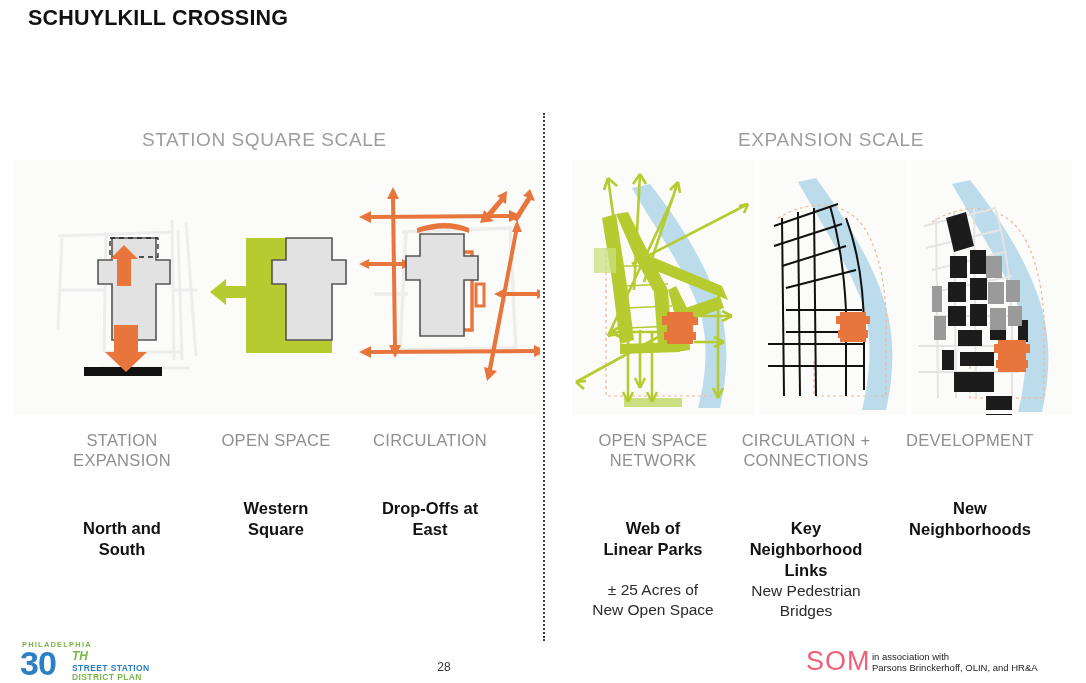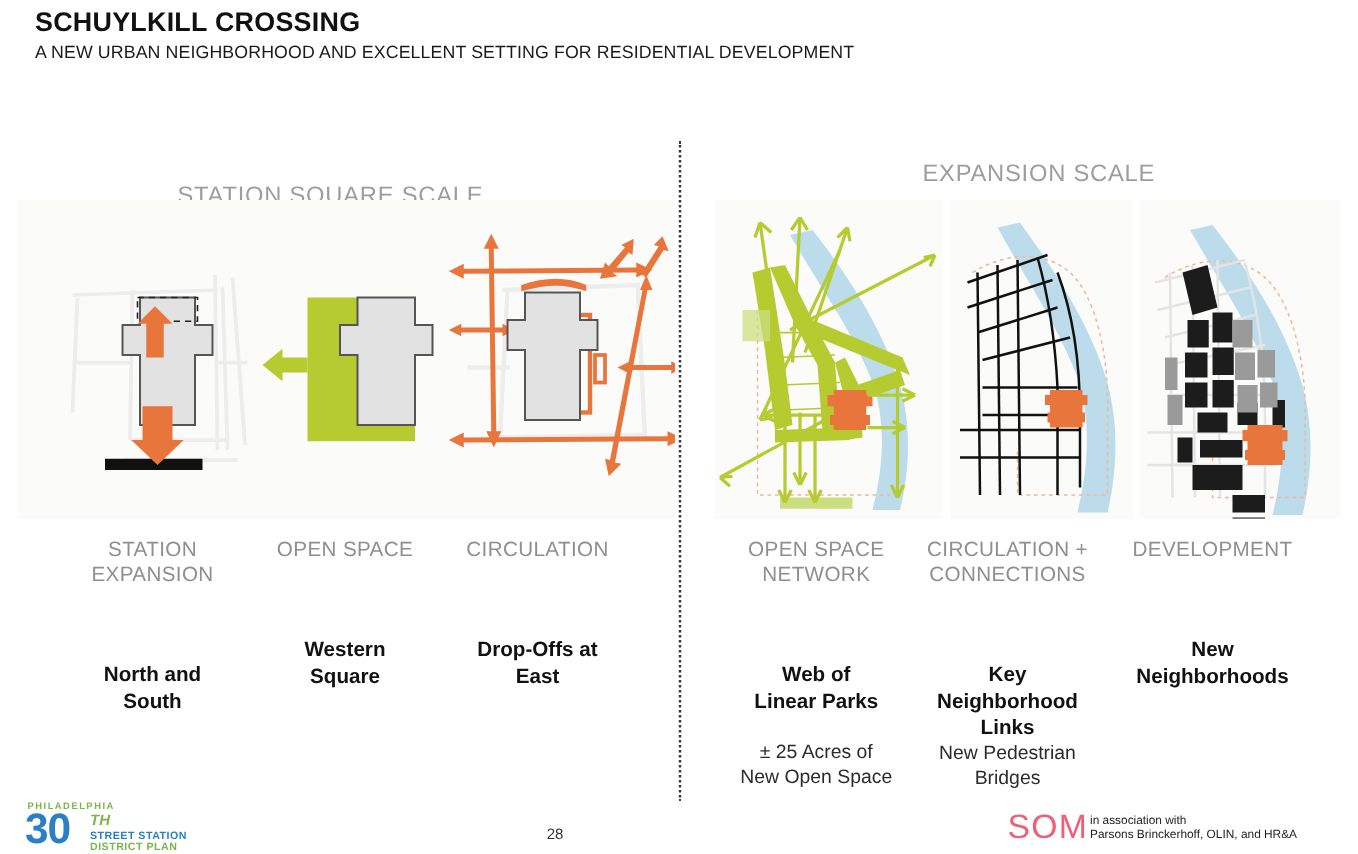--- a/index.html
+++ b/index.html
@@ -20,21 +20,21 @@
     position:absolute;left:28px;top:34px;
     font-size:14.2px;font-weight:normal;letter-spacing:.1px;
     color:#1a1a1a;white-space:nowrap;
   }
 
   
   .scale-head{
     position:absolute;font-size:19px;color:#9d9d9d;
     letter-spacing:.6px;white-space:nowrap;
   }
-  #scale-left{left:142px;top:146px;}
+  #scale-left{left:142px;top:129px;}
   #scale-right{left:738px;top:129px;}
 
   
   .divider{
     position:absolute;left:543px;top:113px;width:0;height:528px;
     border-left:2px dotted #3a3a3a;
   }
 
   
   .panel{position:absolute;background:#fbfbfa;overflow:hidden;}
@@ -44,21 +44,21 @@
   #panel-dev{left:912px;top:160px;width:160px;height:255px;}
   .panel svg{display:block;width:100%;height:100%;}
 
   
   .cap{position:absolute;text-align:center;}
   .cap .kicker{
     font-size:16.5px;color:#8f8f8f;line-height:20px;letter-spacing:.3px;
   }
   .cap .headline{
     font-size:16.5px;font-weight:bold;color:#111;line-height:21px;
-    margin-top:60px;
+    margin-top:48px;
   }
   .cap .detail{
     font-size:15.5px;color:#2b2b2b;line-height:20px;margin-top:18px;
   }
 
   #cap-0{left:46px;top:430px;width:152px;}
   #cap-1{left:200px;top:430px;width:152px;}
   #cap-2{left:354px;top:430px;width:152px;}
   #cap-3{left:576px;top:430px;width:154px;}
   #cap-4{left:732px;top:430px;width:148px;}
@@ -105,21 +105,20 @@
     position:absolute;left:66px;top:14px;font-size:9.5px;color:#222;
     line-height:11px;white-space:nowrap;
   }
 </style>
 </head>
 <body>
 
 <div class="slide">
 
   <div class="title">SCHUYLKILL CROSSING</div>
-  <div class="subtitle">A NEW URBAN NEIGHBORHOOD AND EXCELLENT SETTING FOR RESIDENTIAL DEVELOPMENT</div>
 
   <div class="scale-head" id="scale-left">STATION SQUARE SCALE</div>
   <div class="scale-head" id="scale-right">EXPANSION SCALE</div>
 
   <div class="divider"></div>
 
   <div class="panel" id="panel-left">
     <svg viewBox="0 0 526 255" xmlns="http://www.w3.org/2000/svg">
       <rect x="0" y="0" width="526" height="255" fill="#fbfbfa"></rect>
 

